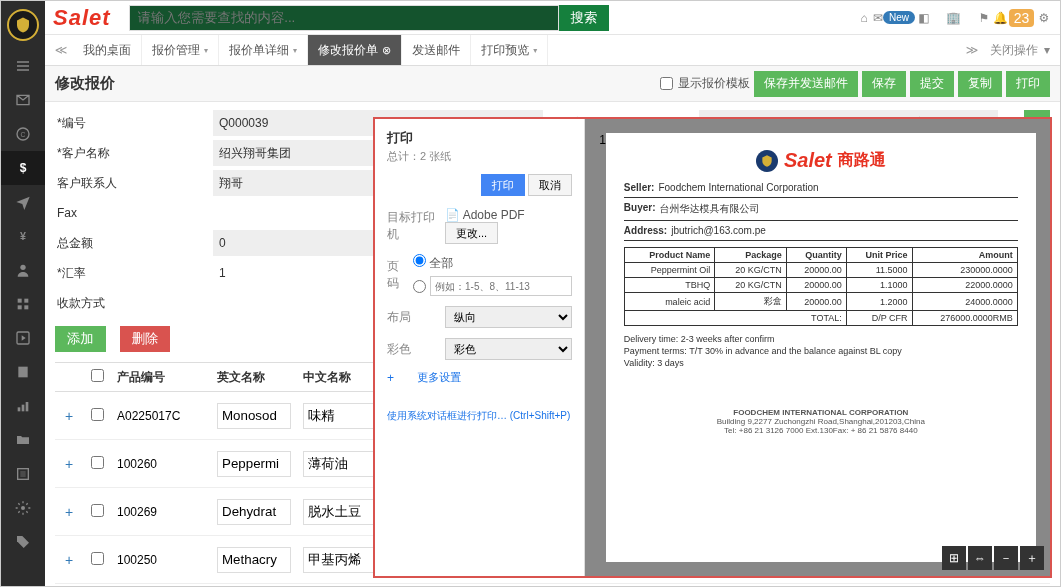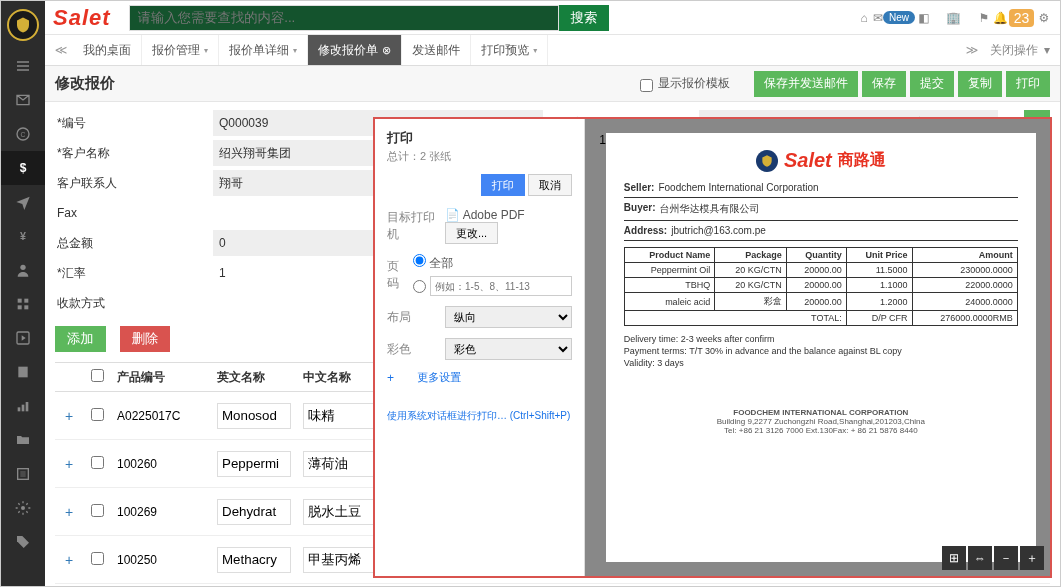--- a/index.html
+++ b/index.html
@@ -22,21 +22,21 @@
 .tabbar{position:absolute;left:44px;top:34px;right:0;height:31px;background:#fff;border-bottom:1px solid #ddd;display:flex;align-items:center;padding:0 4px}
 .tabbar .nav-btn{width:24px;height:26px;display:flex;align-items:center;justify-content:center;color:#999;cursor:pointer}
 .tab{padding:0 10px;height:30px;display:flex;align-items:center;gap:4px;color:#555;cursor:pointer;border-right:1px solid #eee}
 .tab.active{background:#555;color:#fff}
 .tab .dd{font-size:8px;color:#999}
 .close-x{font-size:11px}
 .tabbar .right{margin-left:auto;display:flex;align-items:center;gap:6px;color:#888;padding-right:6px}
 .page-header{position:absolute;left:44px;top:65px;right:0;height:36px;background:#f7f7f7;border-bottom:1px solid #e5e5e5;display:flex;align-items:center;padding:0 10px}
 .page-title{font-size:15px;font-weight:bold;color:#333}
 .hdr-actions{margin-left:auto;display:flex;align-items:center;gap:4px}
-.chk-label{display:flex;align-items:flex-end;gap:5px;color:#555;margin-right:20px}
+.chk-label{display:flex;align-items:center;gap:5px;color:#555;margin-right:0}
 .btn{height:26px;padding:0 10px;border:none;color:#fff;cursor:pointer;font-size:12px}
 .btn-g{background:#5cb85c}.btn-r{background:#d9534f}
 .form-area{position:absolute;left:44px;top:101px;right:0;bottom:0;overflow:hidden;padding:6px 10px}
 .frow{display:flex;align-items:center;min-height:30px;gap:8px}
 .frow .lbl{width:150px;color:#333;padding-left:2px}
 .frow .val{flex:0 0 330px;background:#eee;height:26px;display:flex;align-items:center;padding:0 6px;color:#333}
 .frow .val.light{background:#fff}
 .frow .lbl2{width:140px;padding-left:16px}
 .frow .val2{flex:1;background:#eee;height:26px;display:flex;align-items:center;padding:0 6px}
 .frow .sq{width:26px;height:26px;background:#5cb85c;color:#fff;display:flex;align-items:center;justify-content:center;cursor:pointer;font-weight:bold;margin-left:4px}

